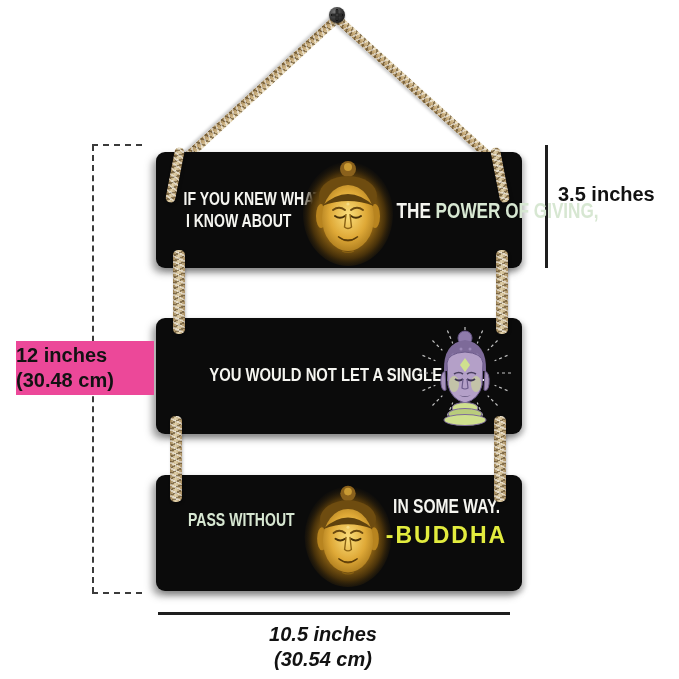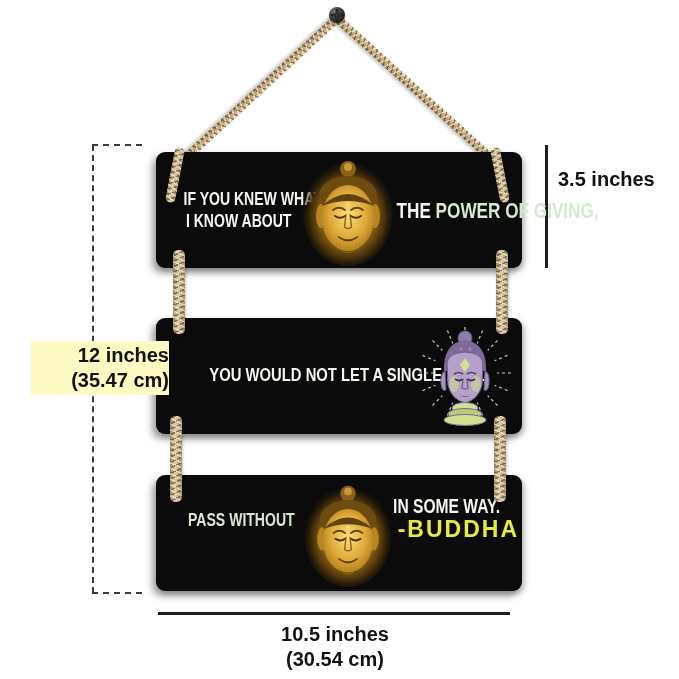--- a/index.html
+++ b/index.html
@@ -48,38 +48,38 @@
 
   .cond{display:inline-block;transform:scaleX(.78);transform-origin:50% 50%;white-space:nowrap;}
   .qline{display:block;text-align:center;font-weight:bold;}
   .white{color:#f5f5f0;} .green{color:#d7e7d2;} .yellow{color:#e2ec3e;}
 
   .p1-left{position:absolute;left:8px;top:36px;width:150px;text-align:center;font-size:18px;line-height:22px;}
   .p1-right{position:absolute;left:212px;top:48px;width:150px;text-align:center;font-size:22px;line-height:21px;}
   .p2-line{position:absolute;left:14px;top:46px;width:262px;text-align:center;font-size:19px;line-height:22px;}
   .p3-left{position:absolute;left:10px;top:34px;width:150px;text-align:center;font-size:18px;line-height:23px;}
   .p3-right{position:absolute;left:218px;top:20px;width:145px;text-align:center;font-size:20px;line-height:23px;}
-  .signature{display:block;margin-top:0;font-size:23px;font-weight:600;letter-spacing:2px;text-align:right;}
+  .signature{display:block;margin-top:6px;font-size:23px;font-weight:600;letter-spacing:2px;}
 
   .buddha{position:absolute;}
   .b1{left:146px;top:2px;width:92px;height:112px;}
   .b2{left:262px;top:4px;width:94px;height:106px;}
   .b3{left:146px;top:4px;width:92px;height:108px;}
 
   
   .dash-v{position:absolute;left:92px;top:145px;height:448px;width:0;border-left:2px dashed #3b3b3b;z-index:1;}
   .dash-h{position:absolute;width:50px;height:0;border-top:2px dashed #3b3b3b;z-index:1;}
   .dash-h.top{left:92px;top:144px;} .dash-h.bot{left:92px;top:592px;}
   .solid-v{position:absolute;left:545px;top:145px;height:123px;width:0;border-left:3px solid #1e1e1e;}
   .solid-h{position:absolute;left:158px;top:612px;width:352px;height:0;border-top:3px solid #1e1e1e;}
 
   .dim-text{position:absolute;color:#121212;font-weight:bold;font-size:20px;line-height:25px;z-index:4;}
-  .dim-left{left:31px;top:341px;width:138px;text-align:right;background:#fef9c3;padding:2px 0;}
-  .dim-right{left:558px;top:167px;width:112px;text-align:left;}
-  .dim-bottom{left:233px;top:622px;width:204px;text-align:center;}
+  .dim-left{left:16px;top:341px;width:138px;text-align:left;background:#ec4899;padding:2px 0;}
+  .dim-right{left:558px;top:182px;width:112px;text-align:left;}
+  .dim-bottom{left:221px;top:622px;width:204px;text-align:center;font-style:italic;}
 </style>
 </head>
 <body>
 
 <div class="stage">
 
   <div class="rope h" style="left:338px;top:13px;width:216px;transform:rotate(137.3deg);"></div>
   <div class="rope h" style="left:336px;top:13px;width:221px;transform:rotate(42.2deg);"></div>
   <div class="rope v tail" style="left:170px;top:147px;height:56px;transform:rotate(11deg);"></div>
   <div class="rope v tail" style="left:495px;top:147px;height:56px;transform:rotate(-11deg);"></div>
@@ -214,21 +214,21 @@
       <span class="qline white"><span class="cond">IN SOME WAY.</span></span>
       <span class="signature yellow">-BUDDHA</span>
     </div>
   </div>
 
   <div class="dash-v"></div>
   <div class="dash-h top"></div>
   <div class="dash-h bot"></div>
   <div class="dim-text dim-left">
     <div>12 inches</div>
-    <div>(35.47 cm)</div>
+    <div>(30.48 cm)</div>
   </div>
 
   <div class="solid-v"></div>
   <div class="dim-text dim-right">
     <div>3.5 inches</div>
   </div>
 
   <div class="solid-h"></div>
   <div class="dim-text dim-bottom">
     <div>10.5 inches</div>

